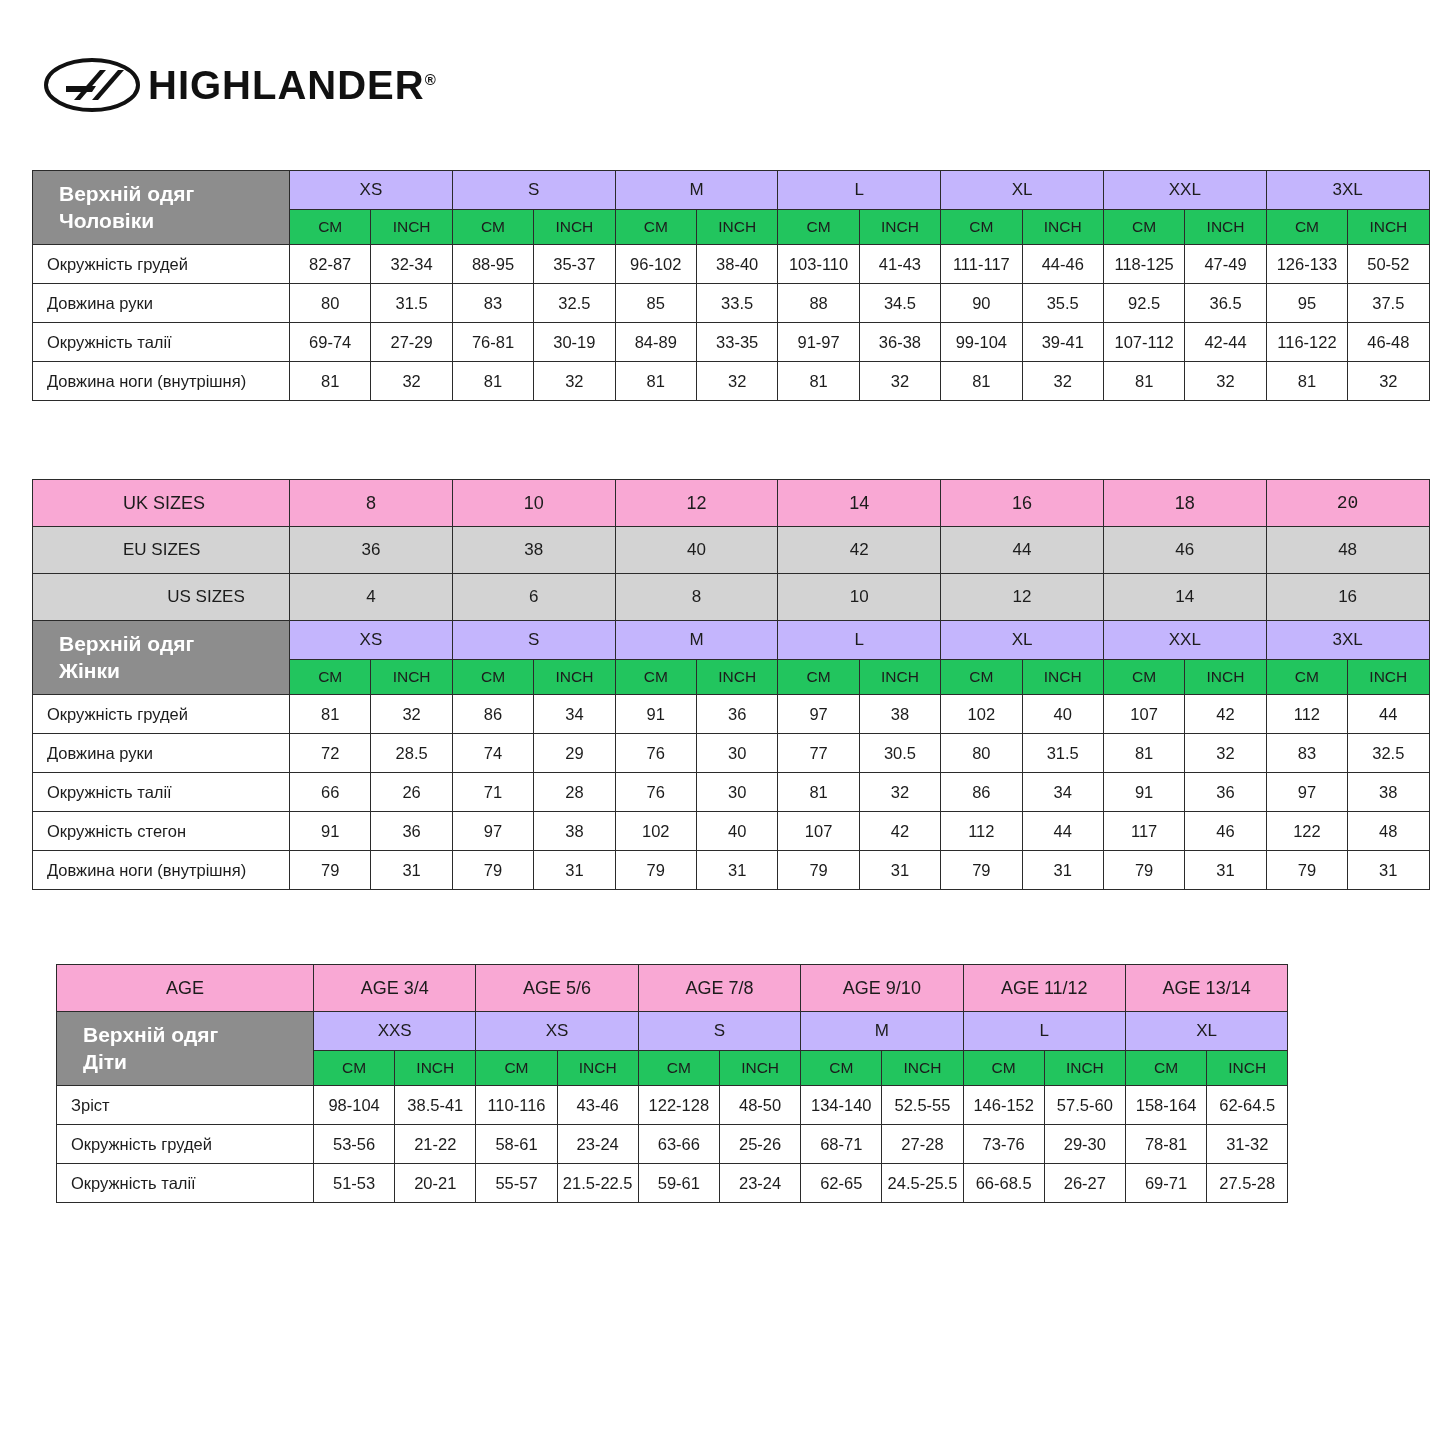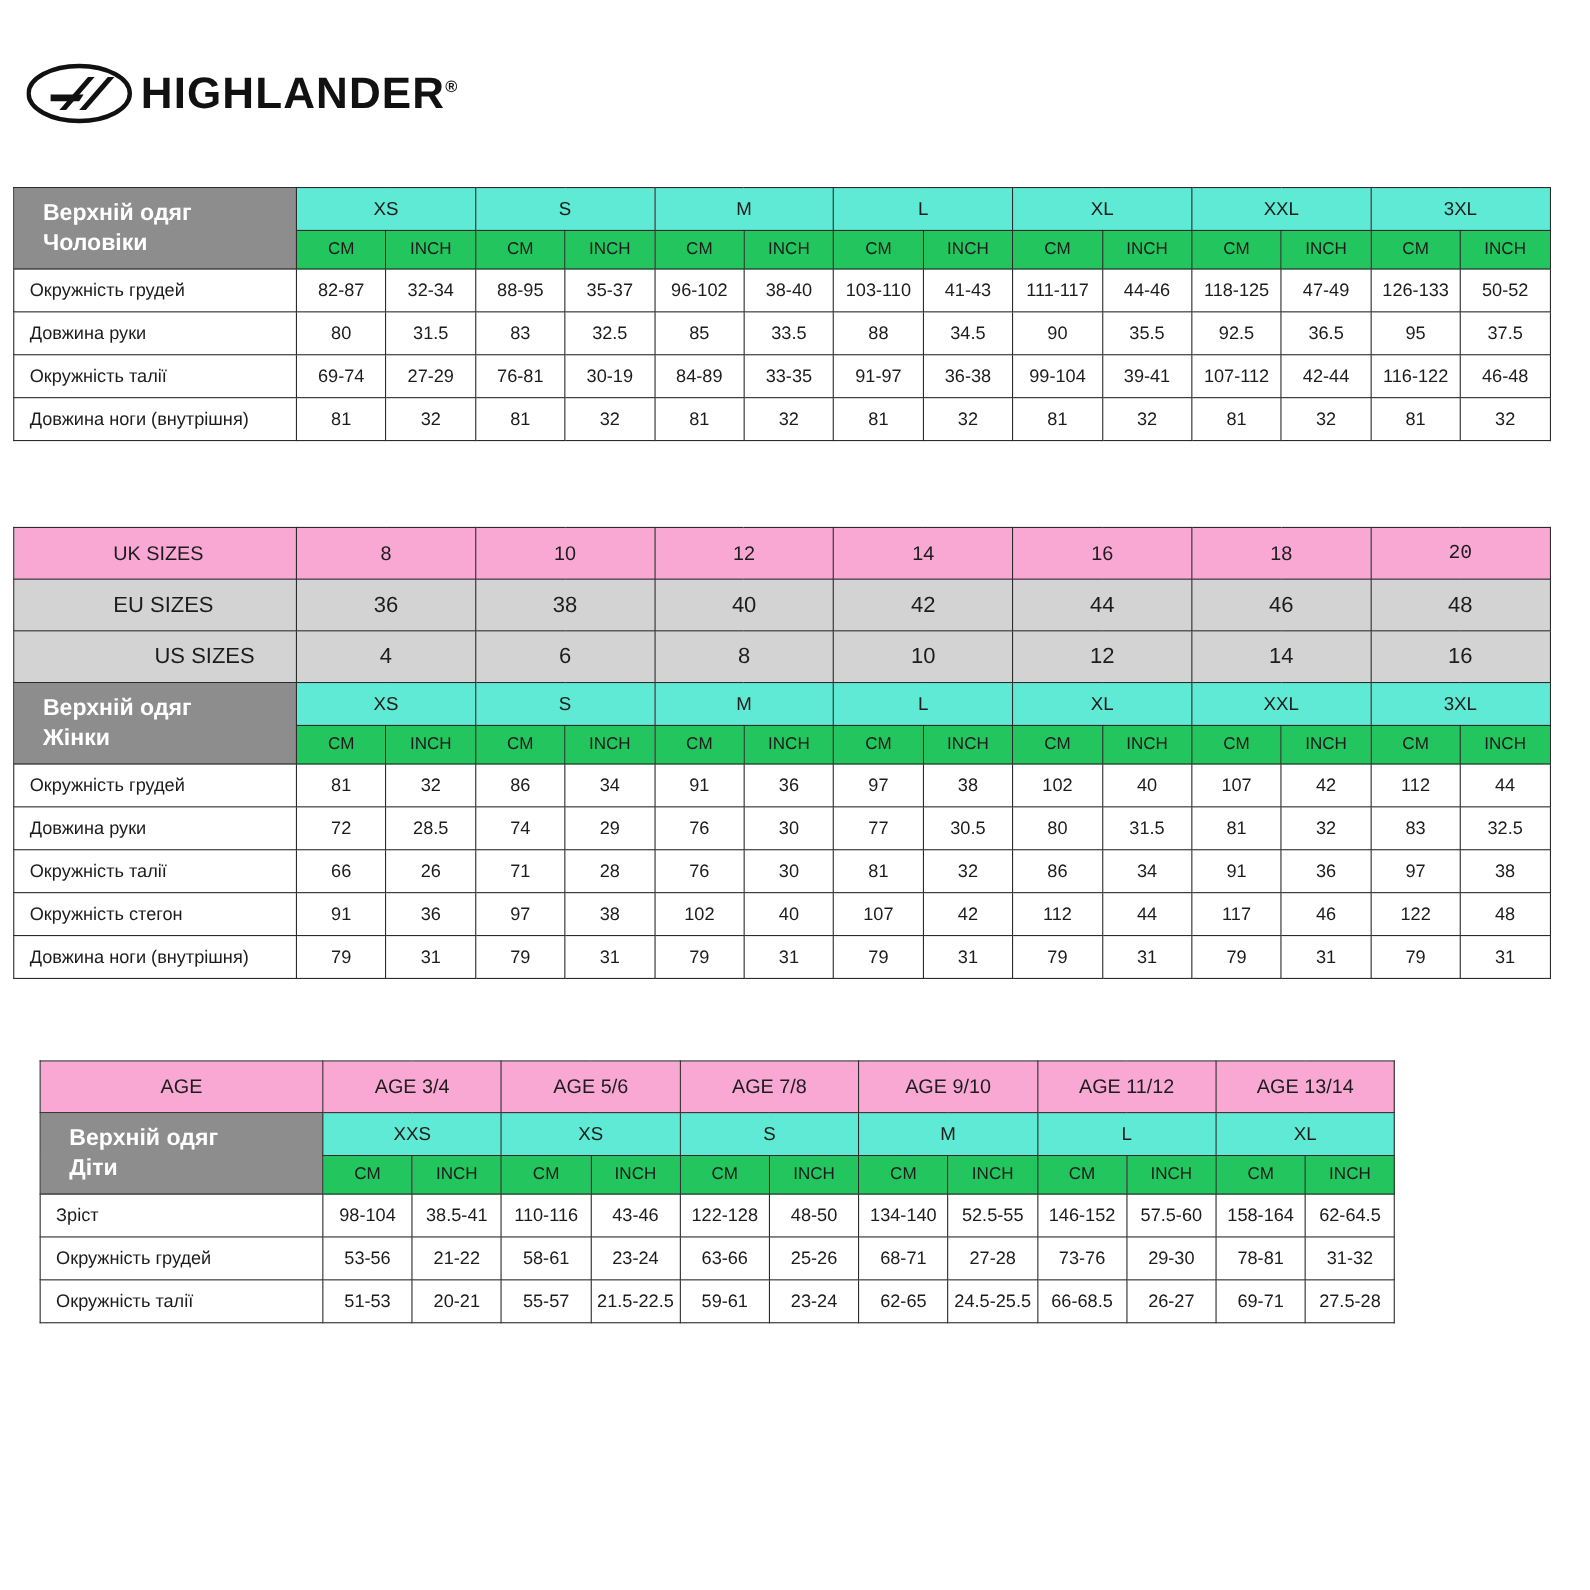--- a/index.html
+++ b/index.html
@@ -12,21 +12,21 @@
     height: 1445px;
     font-family: "Liberation Sans", sans-serif;
     color: #1a1a1a;
     -webkit-font-smoothing: antialiased;
   }
   .page {
     position: relative;
     width: 1329px;
     height: 1445px;
     box-sizing: border-box;
-    padding: 0 12px;
+    padding: 0 32px;
   }
 
   
   .header {
     display: flex;
     align-items: center;
     height: 170px;
     padding-left: 12px;
   }
   .logo {
@@ -89,26 +89,26 @@
   .hdr-dark {
     background: #8d8d8d;
     color: #ffffff;
     font-size: 21px;
     font-weight: bold;
     line-height: 1.25;
     text-align: left;
     padding-left: 26px;
   }
   .hdr-grey {
-    background: #5eead4;
+    background: #c4b5fd;
     font-size: 17px;
   }
   .hdr-grey-b {
     background: #d3d3d3;
-    font-size: 20px;
+    font-size: 17px;
     font-weight: normal;
   }
   .hdr-light {
     background: #f9a8d4;
     font-size: 18px;
   }
   .unit {
     background: #22c55e;
     font-size: 15.5px;
     height: 34px;

